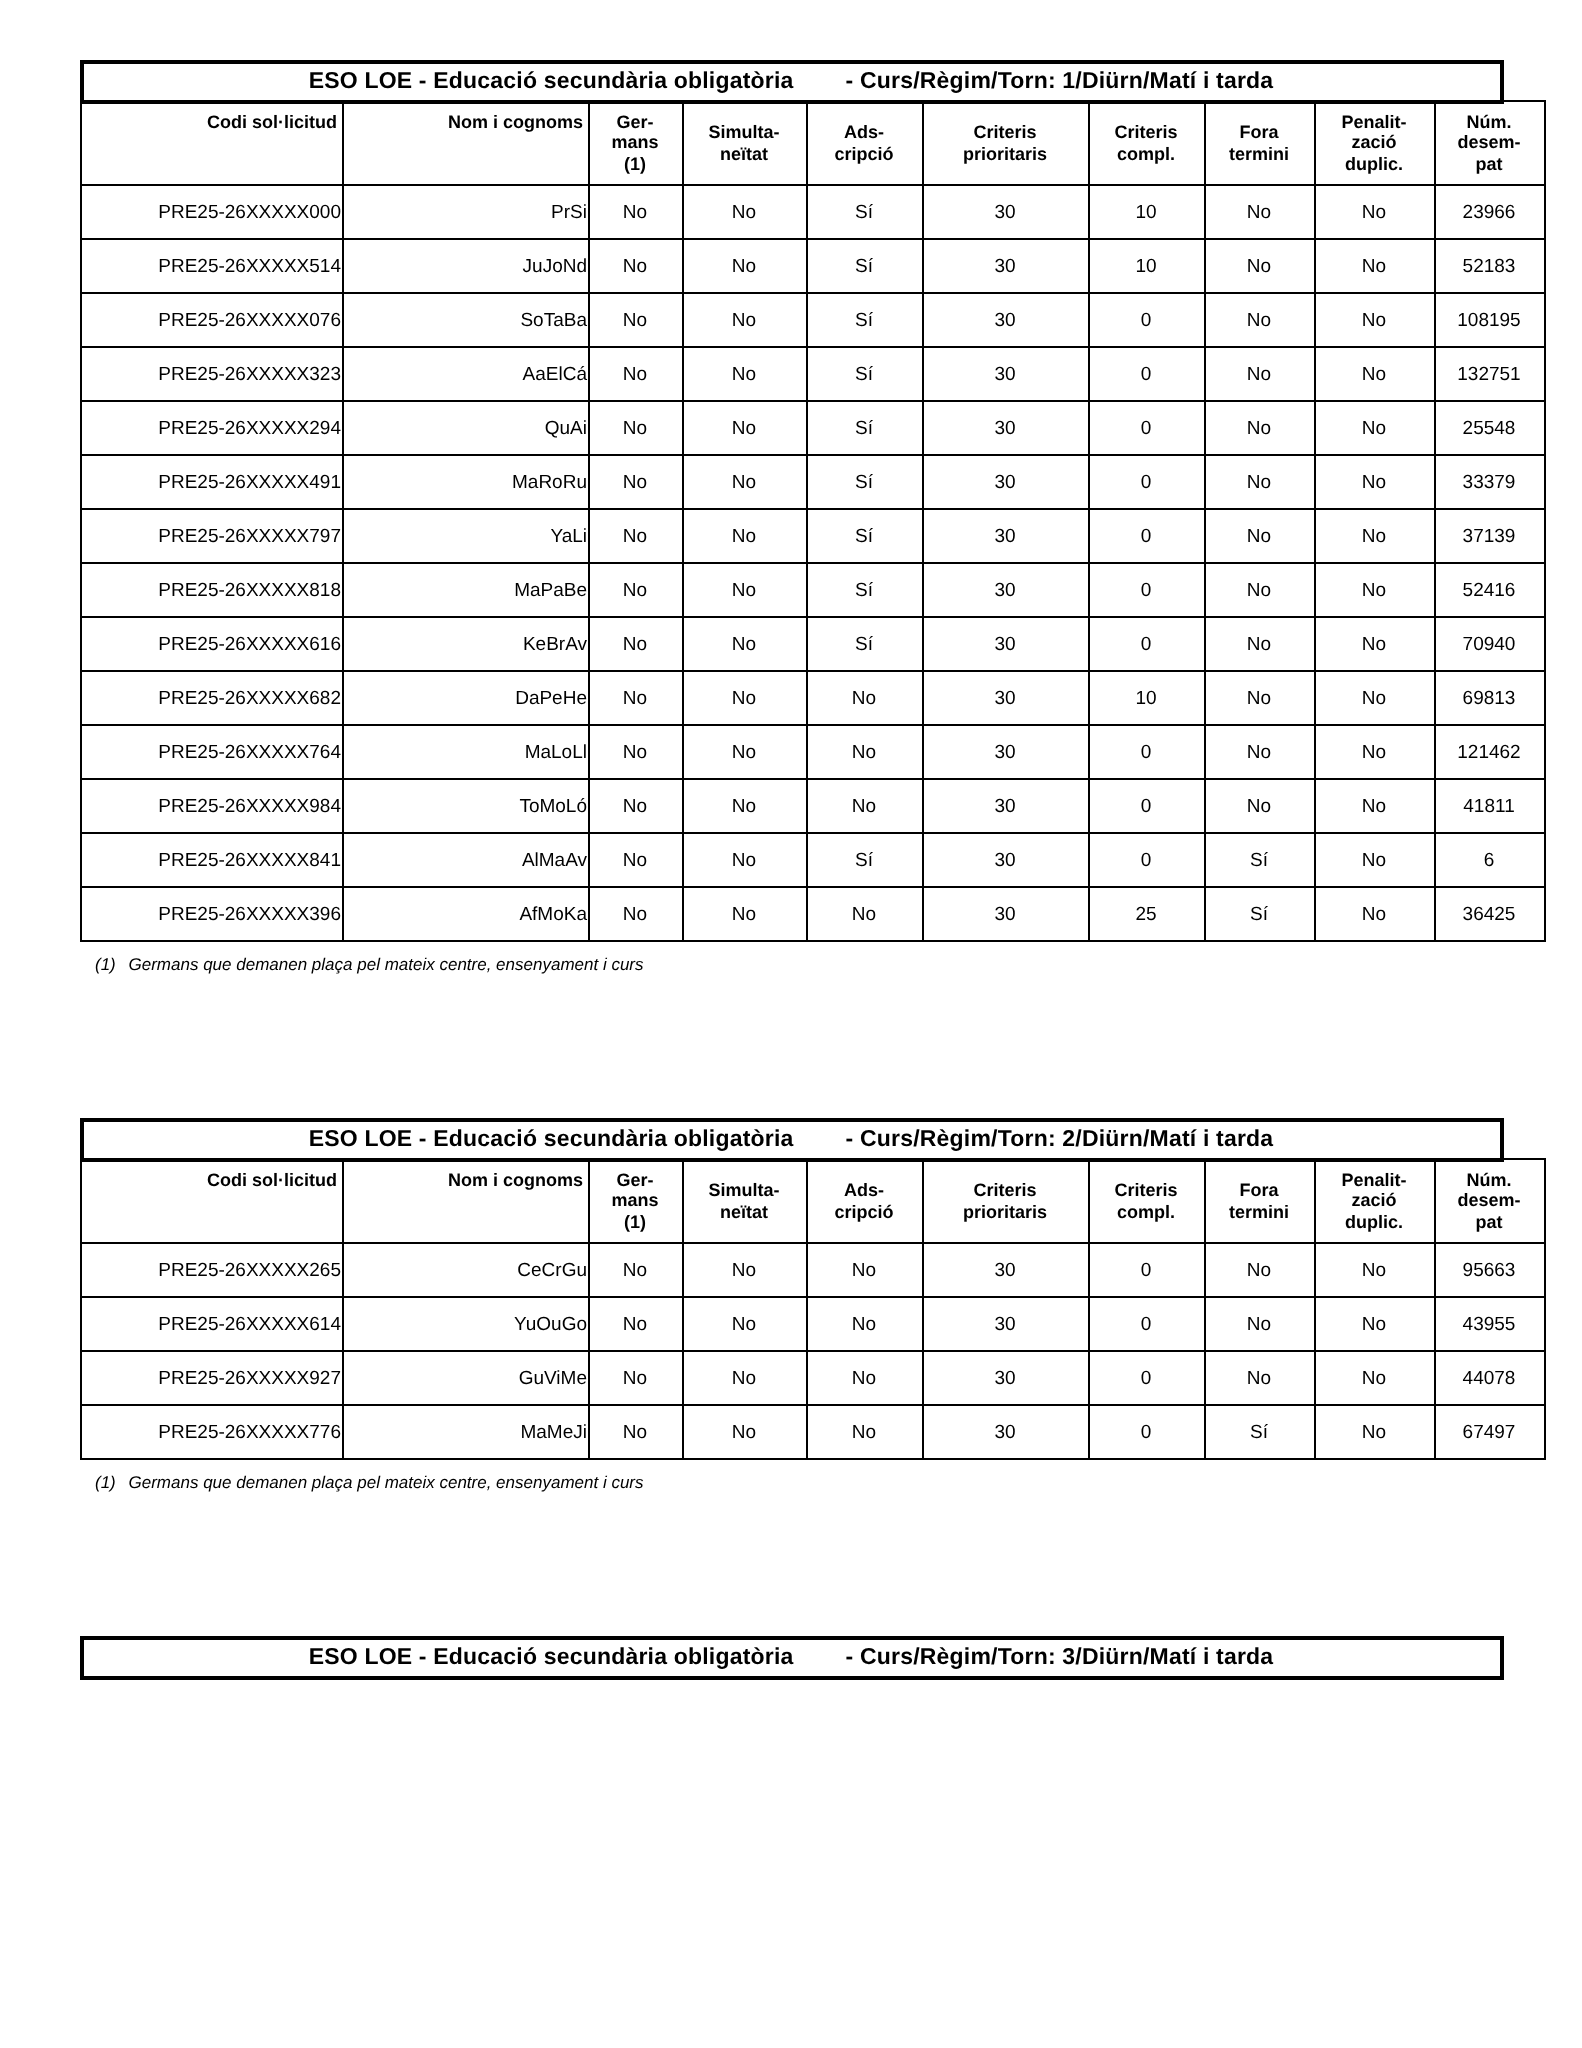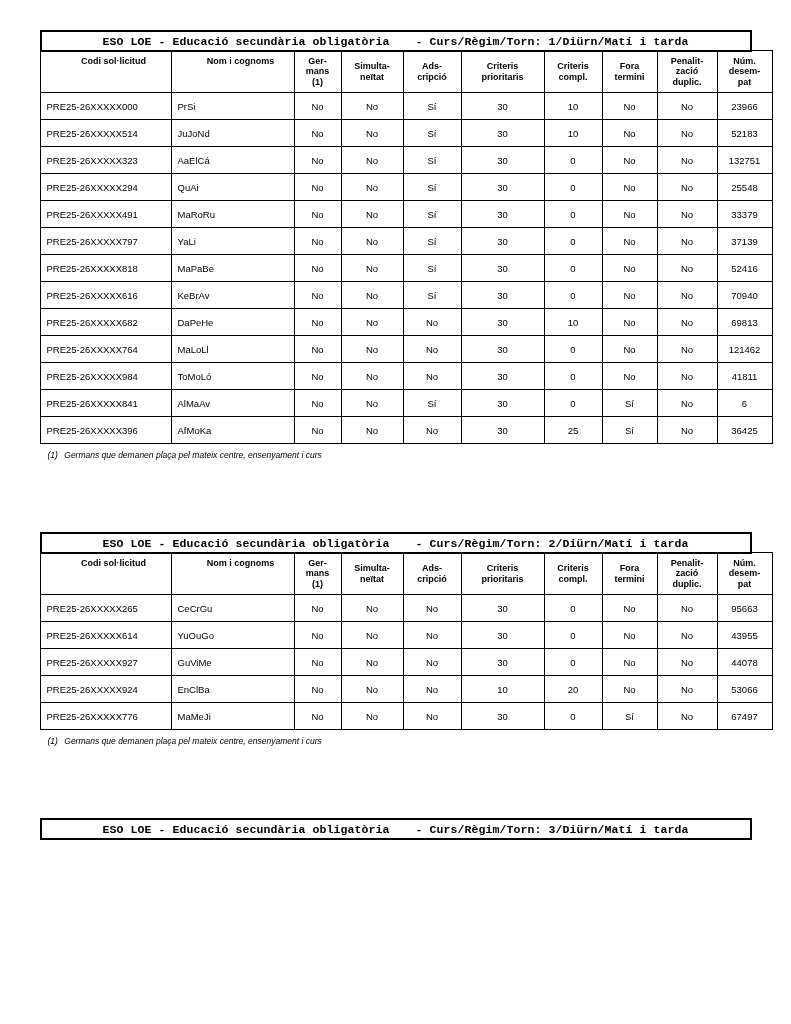--- a/index.html
+++ b/index.html
@@ -34,21 +34,20 @@
     font-size: 11.5px;
     font-weight: bold;
     letter-spacing: 0.1px;
     background: #ffffff;
     box-sizing: border-box;
   }
   .title-bar .tb-inner {
     display: flex;
     align-items: baseline;
     gap: 0;
-    font-family: Liberation Mono, monospace;
   }
   .title-main { font-weight: bold; }
   .title-sep { display: inline-block; width: 26px; }
   .title-course { font-weight: bold; }
   table.grid {
     border-collapse: collapse;
     width: 712px;
     table-layout: fixed;
     margin-top: -2px;
   }
@@ -60,32 +59,32 @@
   }
   table.grid thead th {
     font-weight: bold;
     text-align: center;
     height: 42px;
     line-height: 1.15;
     padding: 1px 2px;
     box-sizing: border-box;
   }
   table.grid thead th.left {
-    text-align: center;
+    text-align: right;
     padding-left: 18px;
     vertical-align: top;
     padding-top: 5px;
   }
   table.grid tbody td {
     height: 26px;
     text-align: center;
     font-size: 9.5px;
   }
   table.grid tbody td.left {
-    text-align: left;
+    text-align: right;
     padding-left: 6px;
     margin-left: 29px;
   }
   .col-codi { width: 131px; }
   .col-nom { width: 123px; }
   .col-germans { width: 47px; }
   .col-simul { width: 62px; }
   .col-ads { width: 58px; }
   .col-crit { width: 83px; }
   .col-compl { width: 58px; }
@@ -188,20 +187,32 @@
             <td>No</td>
             <td>No</td>
             <td>Sí</td>
             <td>30</td>
             <td>10</td>
             <td>No</td>
             <td>No</td>
             <td>52183</td>
           </tr>
           <tr>
+            <td class="left">PRE25-26XXXXX076</td>
+            <td class="left">SoTaBa</td>
+            <td>No</td>
+            <td>No</td>
+            <td>Sí</td>
+            <td>30</td>
+            <td>0</td>
+            <td>No</td>
+            <td>No</td>
+            <td>108195</td>
+          </tr>
+          <tr>
             <td class="left">PRE25-26XXXXX323</td>
             <td class="left">AaElCá</td>
             <td>No</td>
             <td>No</td>
             <td>Sí</td>
             <td>30</td>
             <td>0</td>
             <td>No</td>
             <td>No</td>
             <td>132751</td>
@@ -429,32 +440,20 @@
             <td>No</td>
             <td>No</td>
             <td>No</td>
             <td>30</td>
             <td>0</td>
             <td>No</td>
             <td>No</td>
             <td>44078</td>
           </tr>
           <tr>
-            <td class="left">PRE25-26XXXXX924</td>
-            <td class="left">EnClBa</td>
-            <td>No</td>
-            <td>No</td>
-            <td>No</td>
-            <td>10</td>
-            <td>20</td>
-            <td>No</td>
-            <td>No</td>
-            <td>53066</td>
-          </tr>
-          <tr>
             <td class="left">PRE25-26XXXXX776</td>
             <td class="left">MaMeJi</td>
             <td>No</td>
             <td>No</td>
             <td>No</td>
             <td>30</td>
             <td>0</td>
             <td>Sí</td>
             <td>No</td>
             <td>67497</td>

